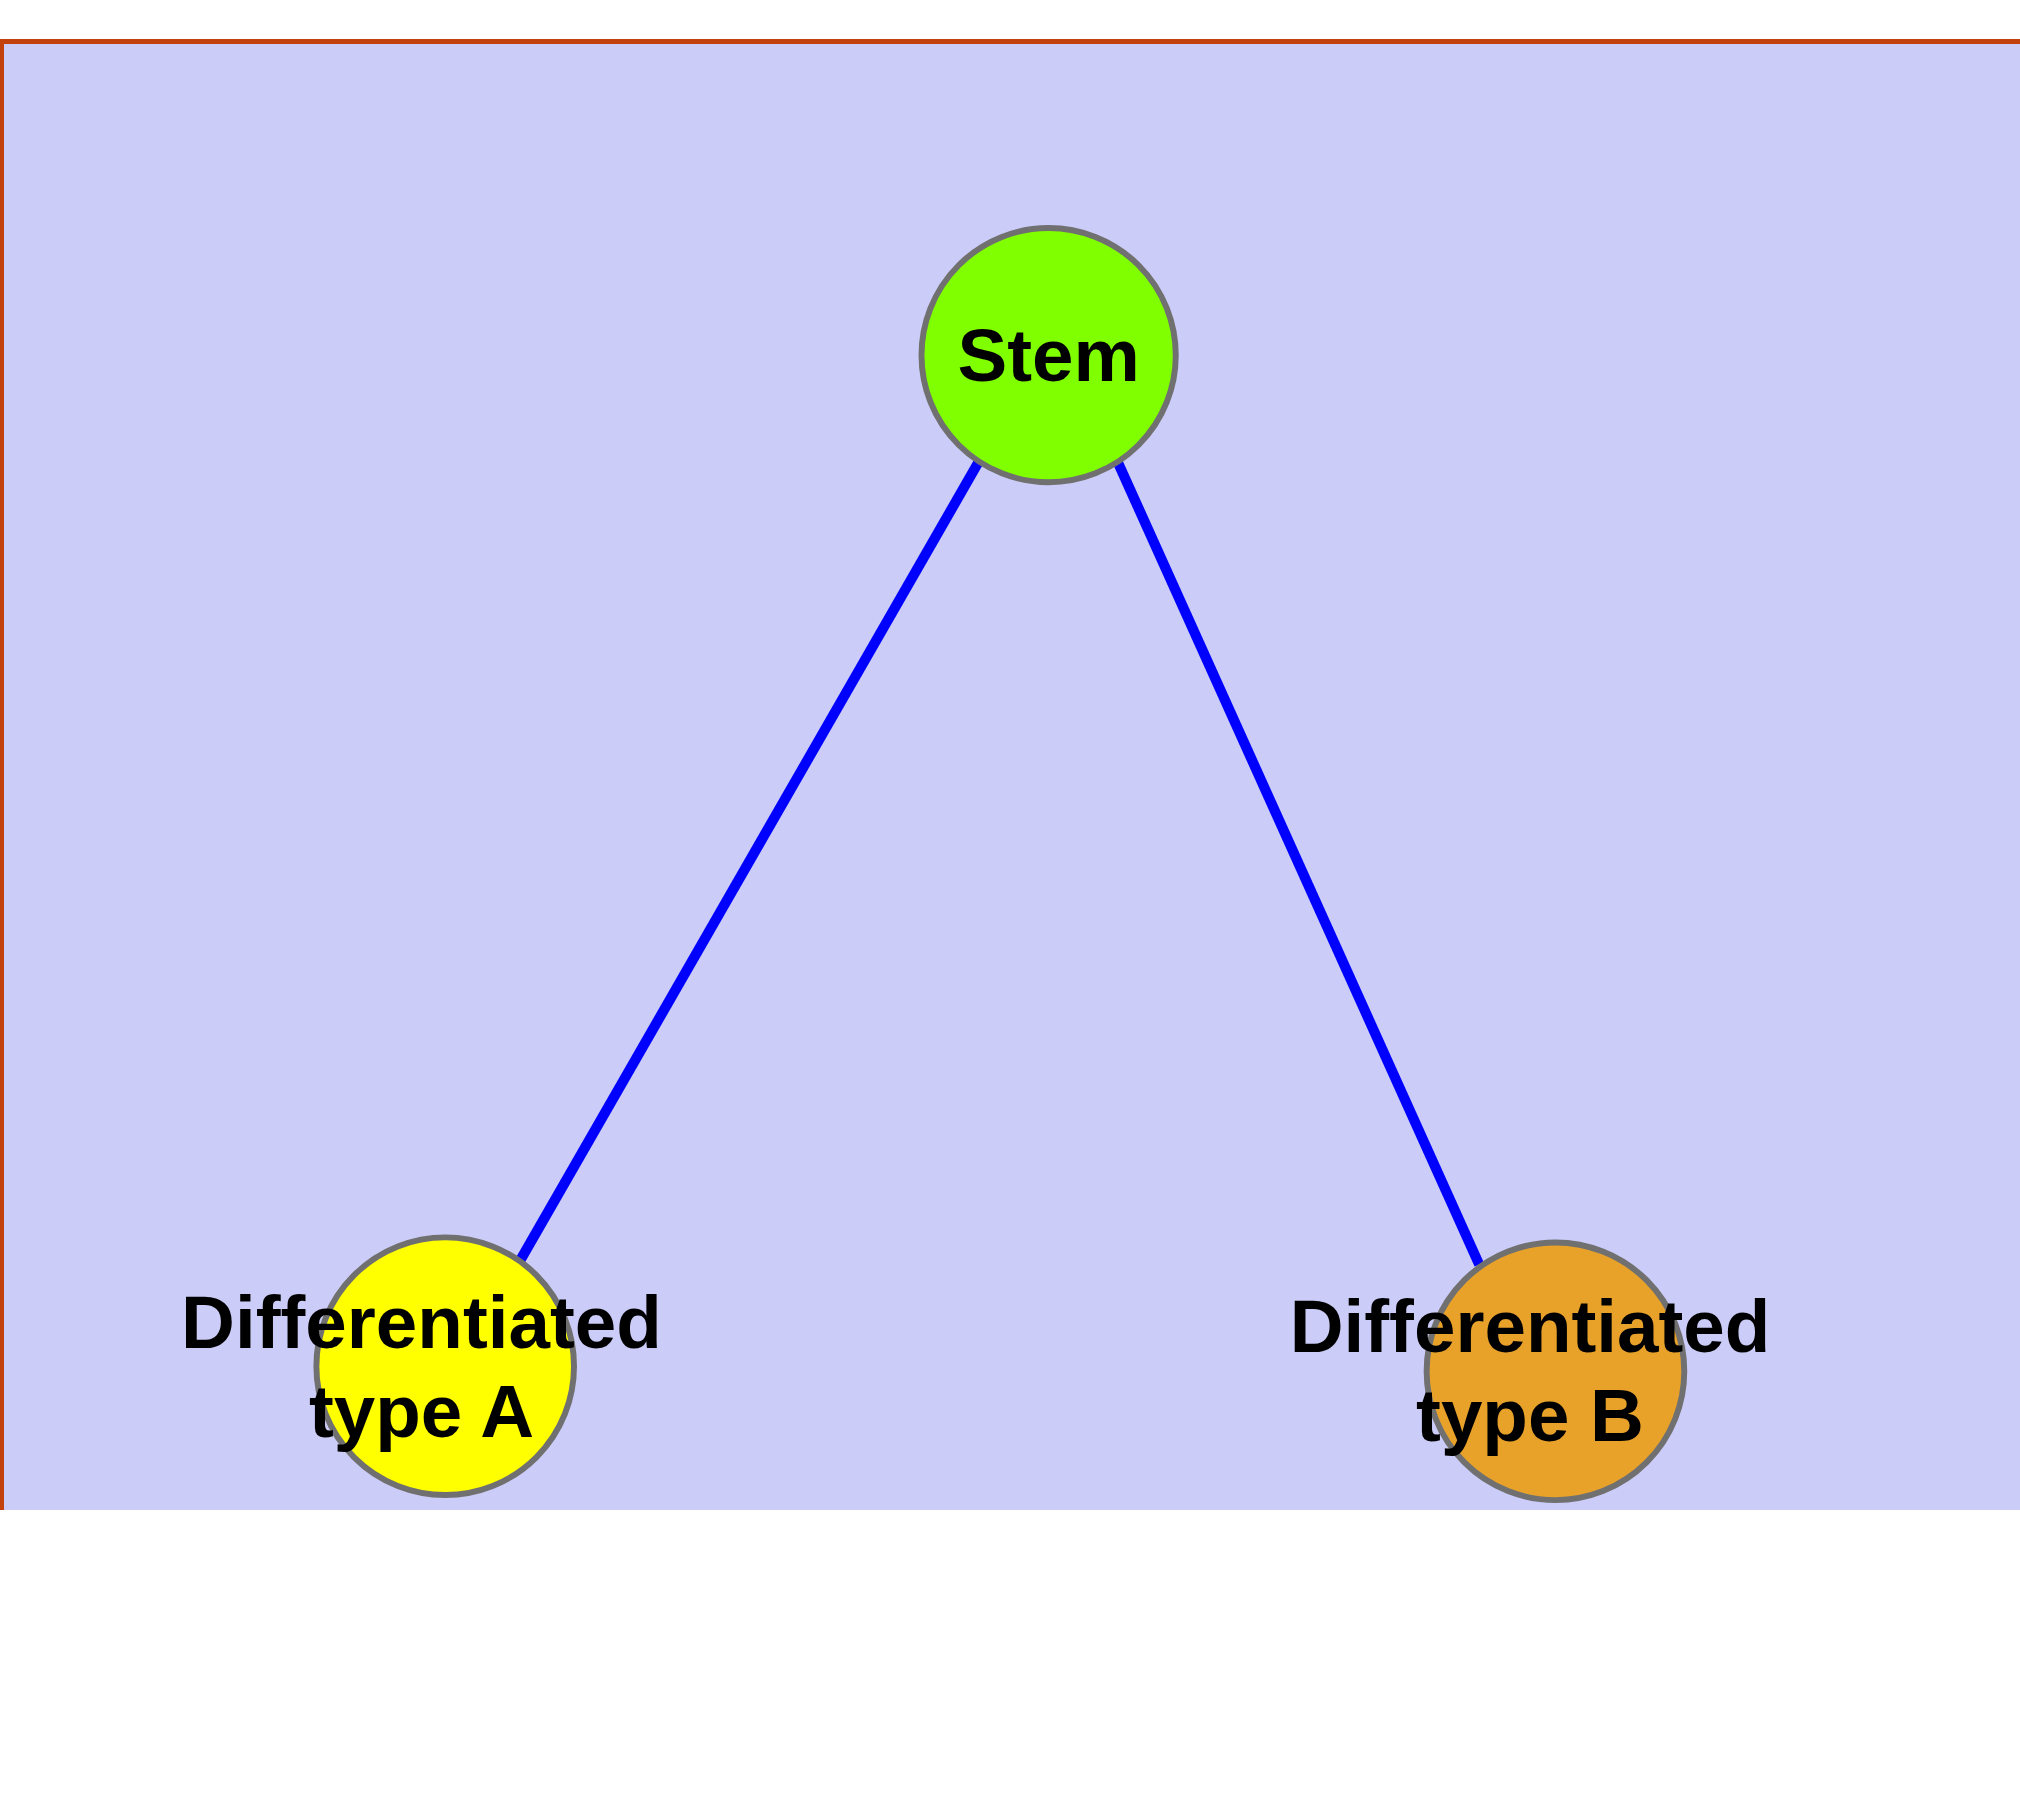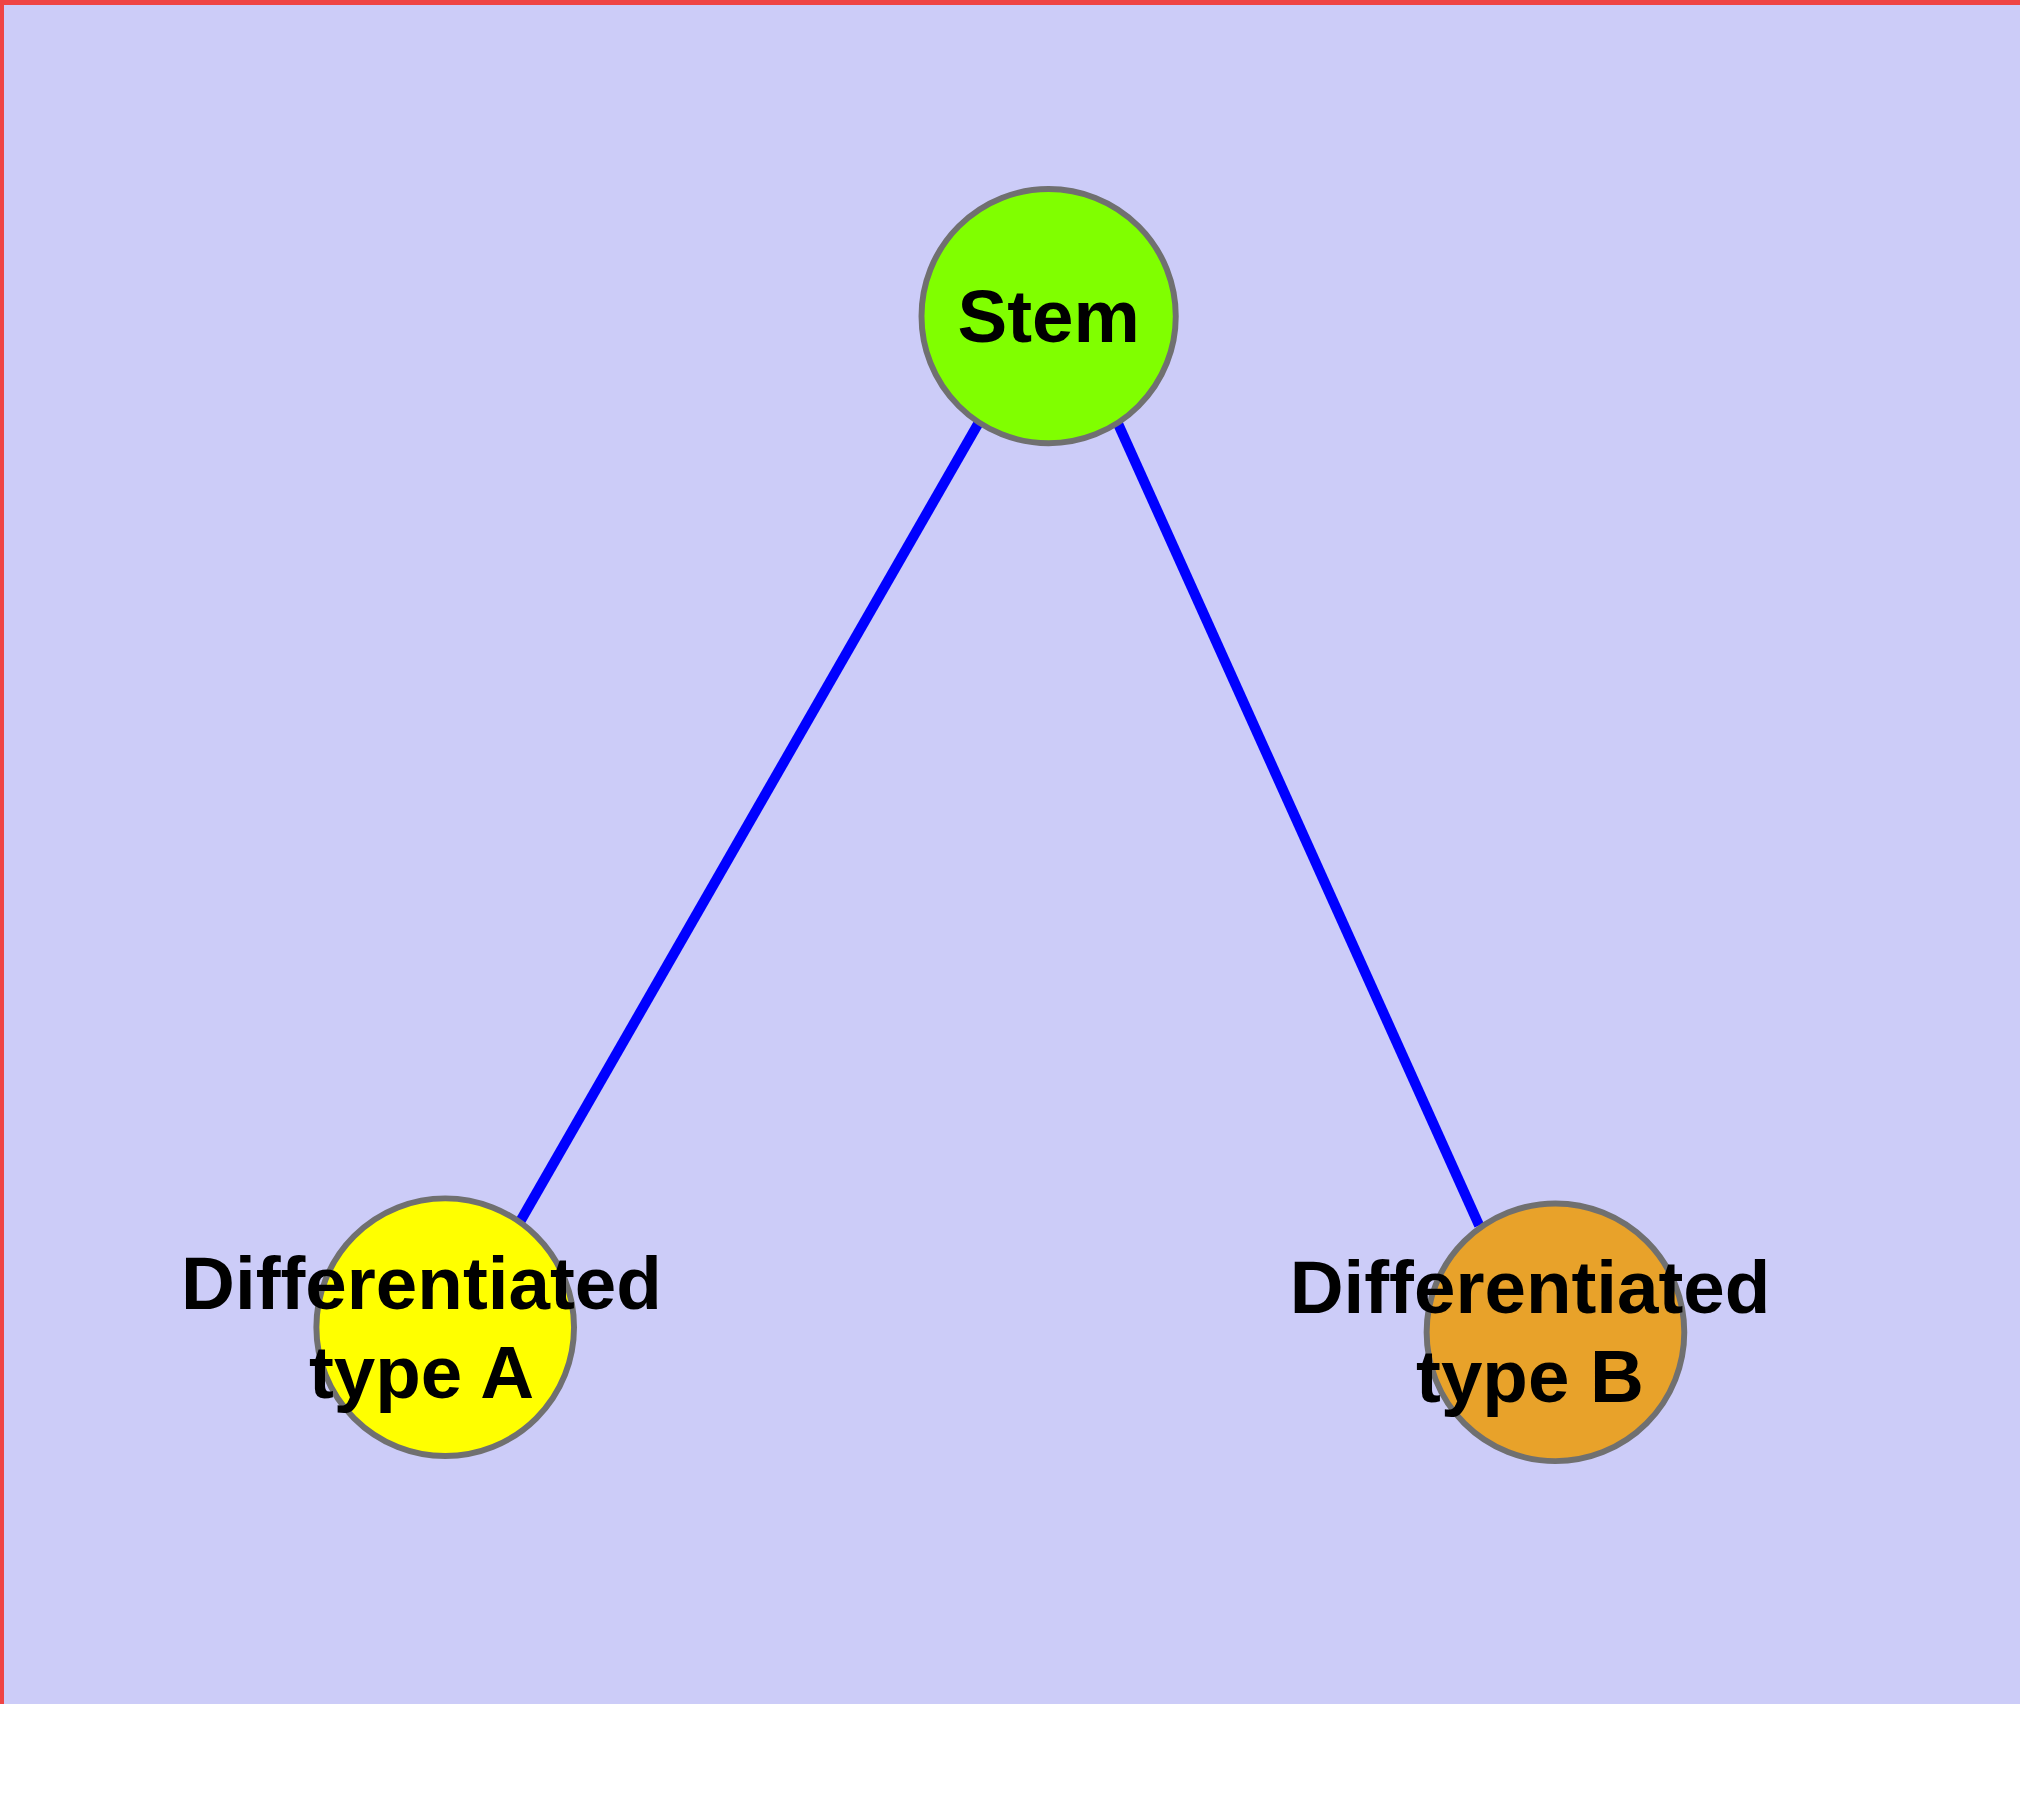--- a/index.html
+++ b/index.html
@@ -44,21 +44,21 @@
     font-weight: bold;
     font-size: 88px;
     fill: #000000;
     text-anchor: middle;
     dominant-baseline: alphabetic;
   }
 </style>
 </head>
 <body>
 
-<div id="canvas" style="width: 2021px; height: 1704px; background: #ef4444;">
+<div id="canvas" style="width: 2021px; height: 1471px; background: #c2410c; margin-top: 39px;">
 
   <div id="plot-background" style="background: rgb(204, 204, 248);"></div>
 
   <svg id="graph-svg" viewBox="0 0 2384 2138">
     <g id="edges-layer">
         <line x1="1155" y1="498" x2="613" y2="1442" class="edge-line" stroke="#0000ff"></line>
         <line x1="1318" y1="498" x2="1745" y2="1446" class="edge-line" stroke="#0000ff"></line>
       </g>
     <g id="nodes-layer">
         <circle cx="1237" cy="373" r="150" class="node-circle" fill="#80ff00" stroke="#707070"></circle>

